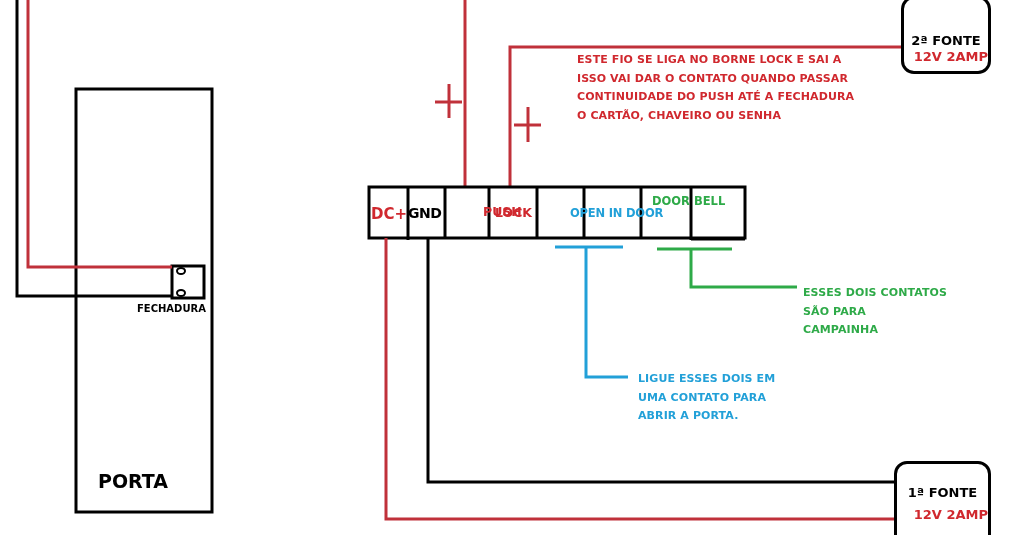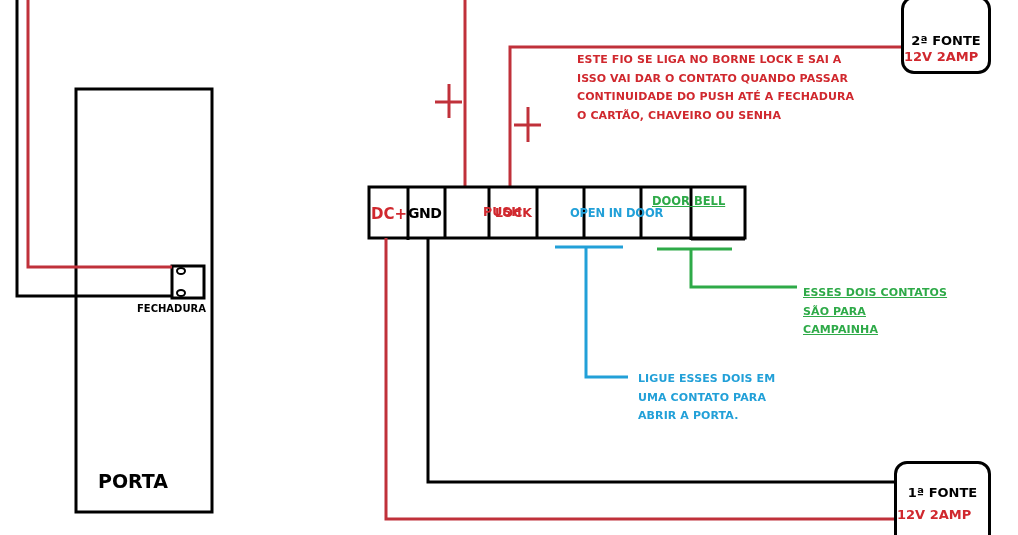--- a/index.html
+++ b/index.html
@@ -2,26 +2,26 @@
 <html><head>
   <meta charset="utf-8">
   <style>
     html, body { margin: 0; padding: 0; background: #ffffff; }
     body { width: 1018px; height: 535px; position: relative; overflow: hidden; font-family: "DejaVu Sans", sans-serif; }
     .canvas { position: absolute; left: 0; top: 0; width: 1018px; height: 535px; }
     .lbl { position: absolute; font-weight: bold; white-space: nowrap; font-family: "DejaVu Sans", sans-serif; }
     .red { color: #d0282e; }
     .blk { color: #000000; }
     .blu { color: #22a0d8; }
-    .grn { color: #2eaa48; text-decoration: underline; }
+    .grn { color: #2eaa48; }
     .note { font-size: 11px; line-height: 18.5px; letter-spacing: 0.1px; }
     .term { font-size: 13px; }
     .psu { position: absolute; border: 3px solid #000; border-radius: 13px; background: #fff; box-sizing: border-box; }
     .psu .t1 { position: absolute; left: 0; right: 0; text-align: center; font-weight: bold; font-size: 13px; color: #000; }
-    .psu .t2 { position: absolute; left: 0; right: 0; text-align: left; font-weight: bold; font-size: 13px; color: #d0282e; }
+    .psu .t2 { position: absolute; left: 0; right: 0; text-align: right; font-weight: bold; font-size: 13px; color: #d0282e; }
   </style>
 </head>
 <body>
 
 <div class="canvas">
   <svg width="1018" height="535" viewBox="0 0 1018 535" xmlns="http://www.w3.org/2000/svg" style="position:absolute;left:0;top:0;">
 
     <rect x="76" y="89" width="136" height="423" fill="none" stroke="#000" stroke-width="3"></rect>
 
     <rect x="172" y="266" width="32" height="32" fill="#fff" stroke="#000" stroke-width="3"></rect>

